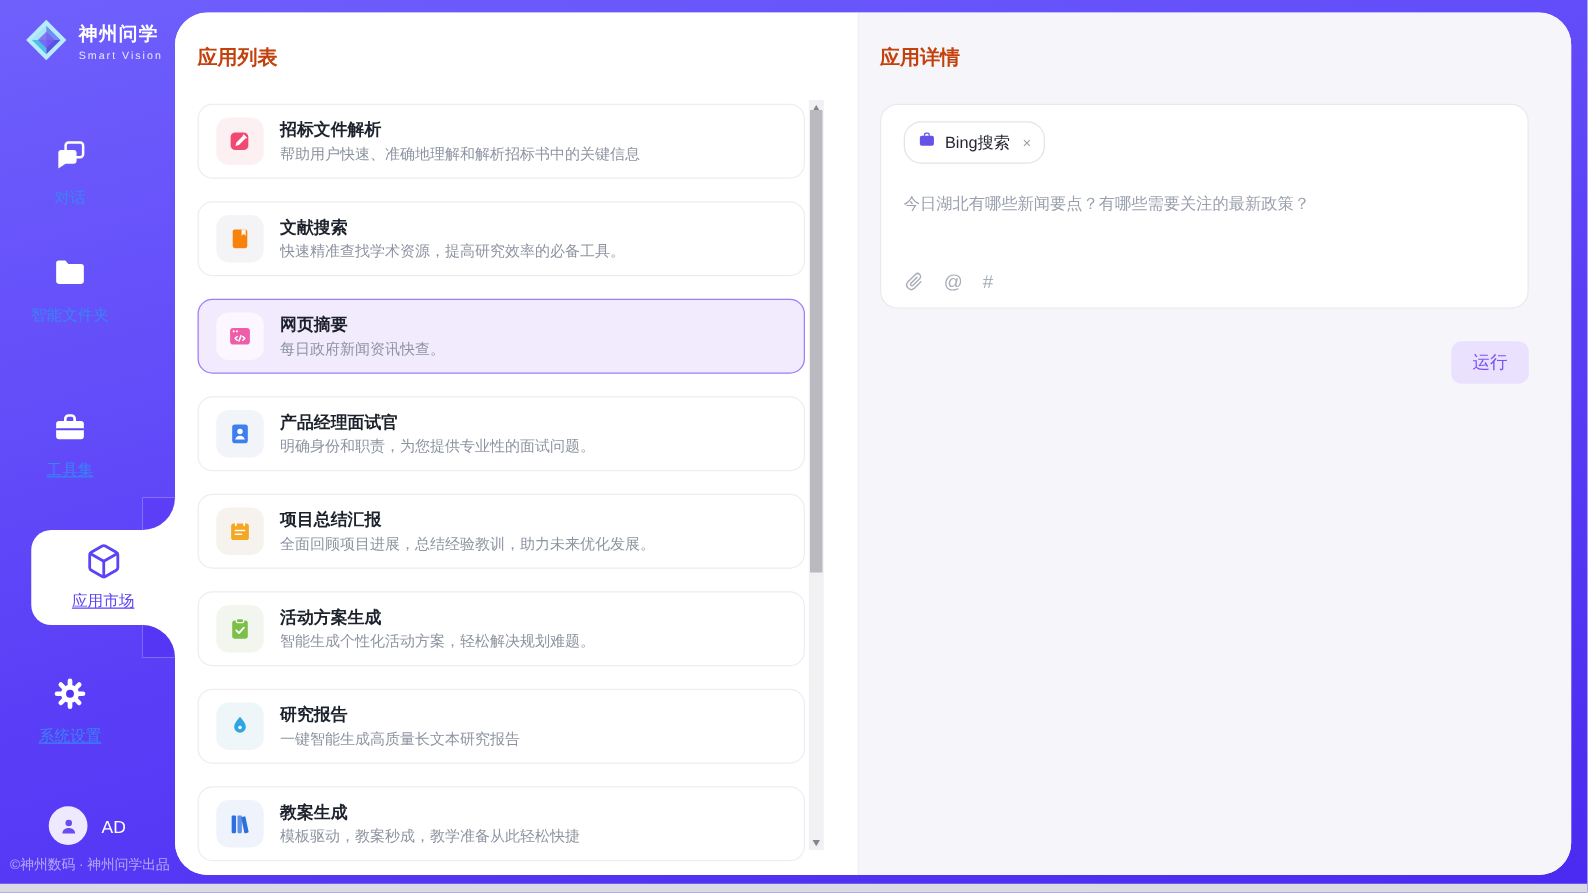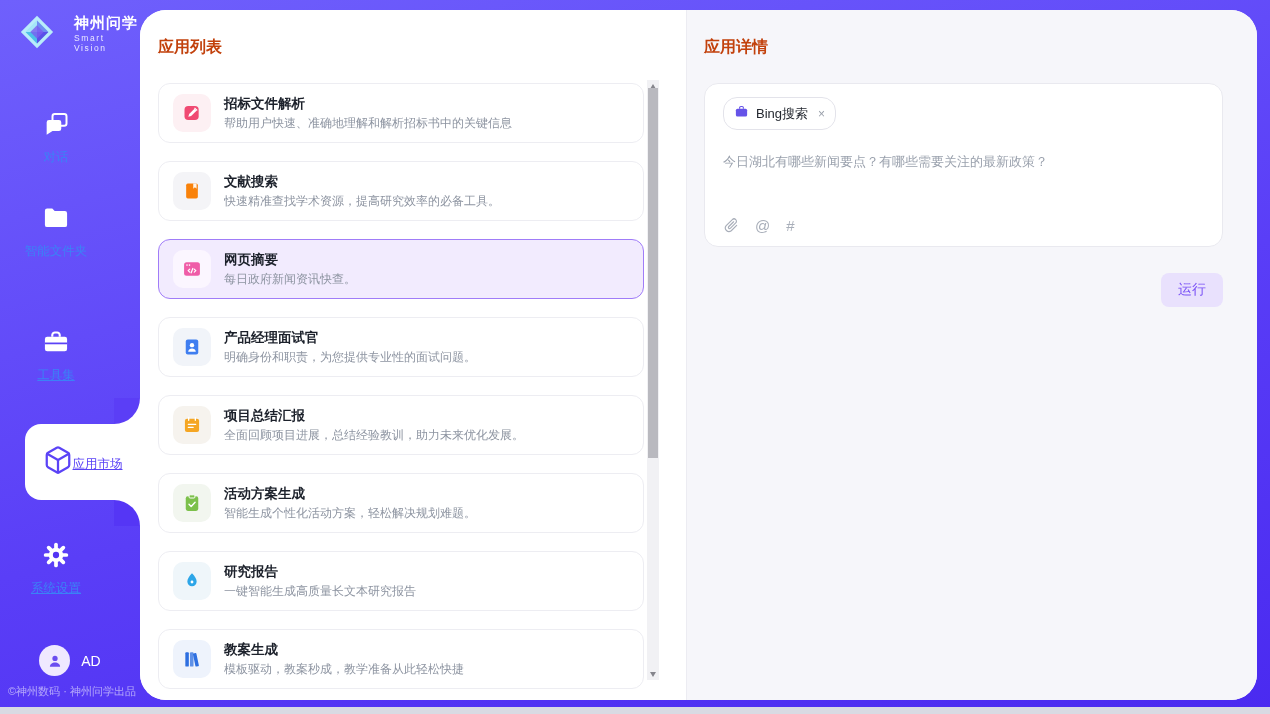--- a/index.html
+++ b/index.html
@@ -6,28 +6,28 @@
   body{
     width:1270px;height:714px;position:relative;overflow:hidden;
     background:linear-gradient(165deg,#6f60fc 0%,#5a3ef7 55%,#4a2af0 100%);
     font-family:"Liberation Sans","DejaVu Sans",sans-serif;
     -webkit-font-smoothing:antialiased;
   }
   .bottom-strip{position:absolute;left:0;right:0;bottom:0;height:7px;background:#d9dae3;}
 
   
   .sidebar{position:absolute;left:0;top:0;width:140px;height:707px;}
-  .logo{position:absolute;left:18px;top:13px;display:flex;align-items:center;gap:18px;}
+  .logo{position:absolute;left:18px;top:13px;display:flex;align-items:center;gap:7px;}
   .logo-cn{font-size:15px;font-weight:bold;color:#fff;letter-spacing:1px;line-height:1.1;}
   .logo-en{font-size:8.5px;color:#e9e7ff;letter-spacing:1.6px;margin-top:2px;}
   .nav-item{position:absolute;left:0;width:112px;display:flex;flex-direction:column;align-items:center;color:#3b82f6;cursor:pointer;}
   .nav-label{font-size:12.5px;margin-top:7px;}
   .nav-label.u{text-decoration:underline;}
   .active-wrap{position:absolute;left:25px;right:0;top:424px;height:76px;background:#fff;
-    border-radius:16px 0 0 16px;display:flex;flex-direction:row;align-items:center;justify-content:center;cursor:pointer;}
+    border-radius:16px 0 0 16px;display:flex;flex-direction:column;align-items:center;justify-content:center;cursor:pointer;}
   .active-wrap .nav-label{color:#5b43f6;text-decoration:underline;margin-top:4px;}
   .notch{position:absolute;right:0;width:26px;height:26px;background:#fff;}
   .notch.top{top:-26px;}
   .notch.bottom{bottom:-26px;}
   .notch.top i{display:block;width:100%;height:100%;background:#5b3ef6;border-bottom-right-radius:100%;}
   .notch.bottom i{display:block;width:100%;height:100%;background:#5536f5;border-top-right-radius:100%;}
   .user-row{position:absolute;left:0;top:645px;width:140px;display:flex;align-items:center;justify-content:center;gap:11px;cursor:pointer;}
   .avatar{width:31px;height:31px;border-radius:50%;background:#efe9ff;display:flex;align-items:center;justify-content:center;}
   .user-name{color:#fff;font-size:14px;}
   .copyright{position:absolute;left:0;top:684px;width:132px;padding-left:8px;font-size:11px;color:rgba(255,255,255,.55);white-space:nowrap;}

